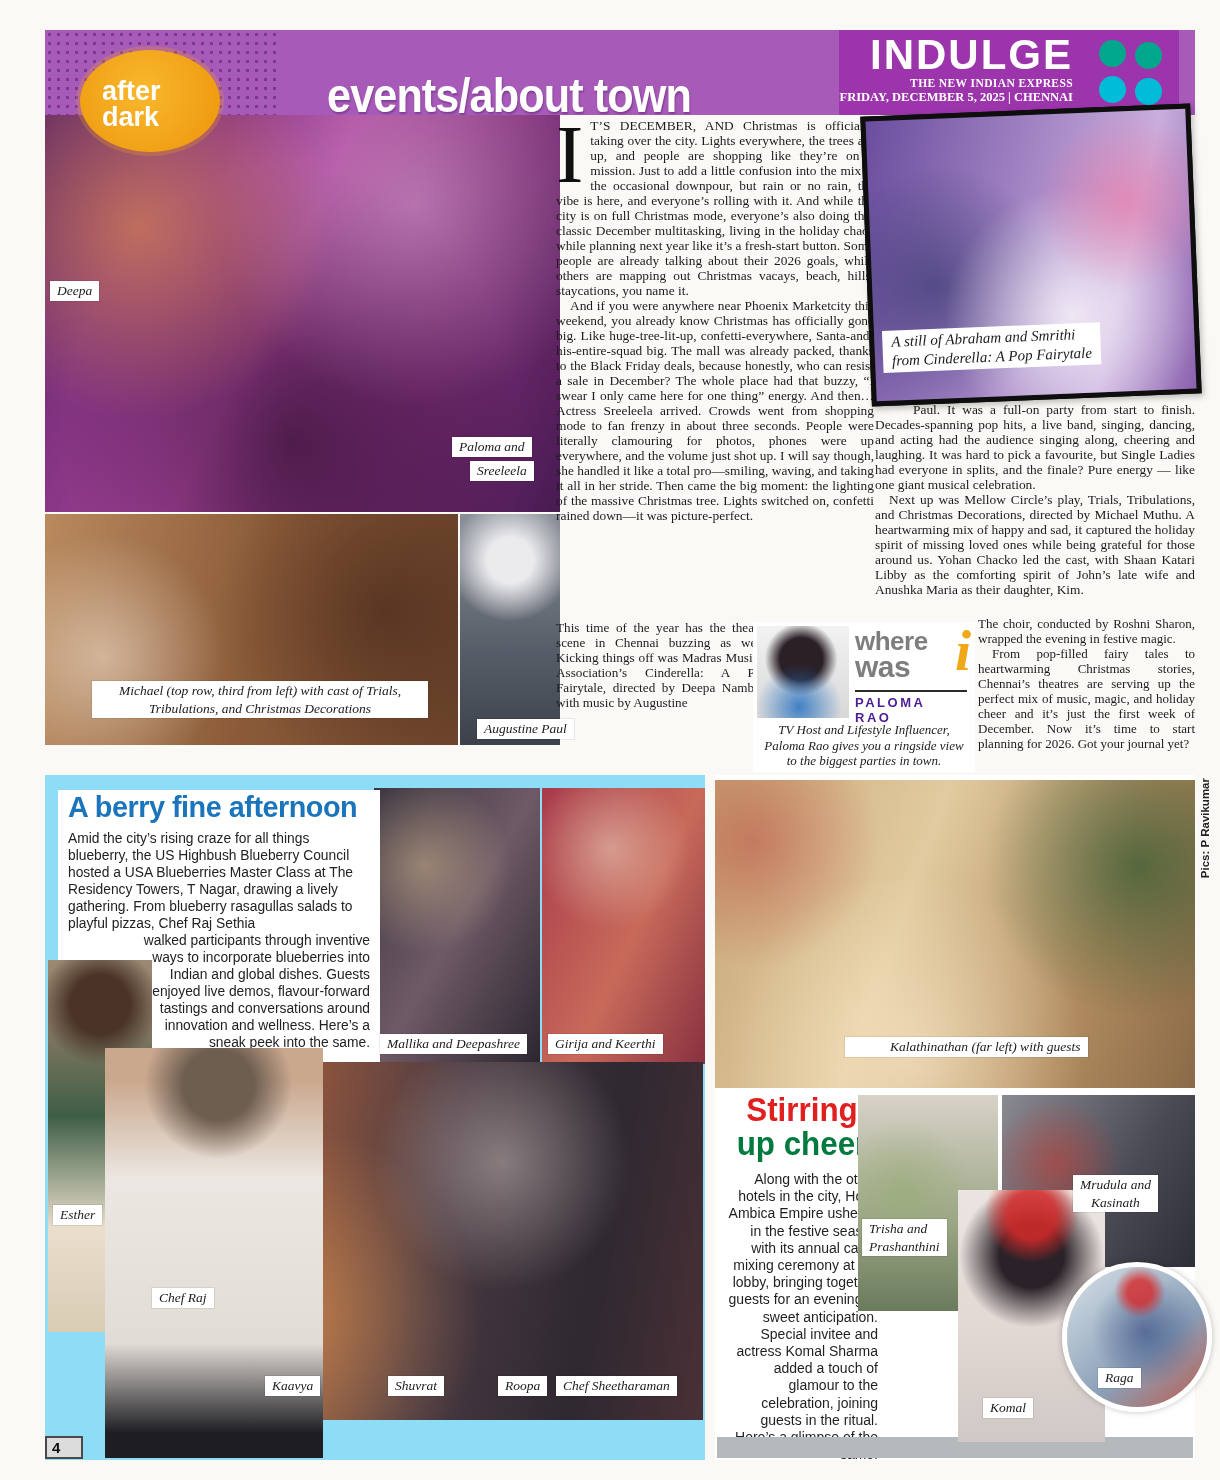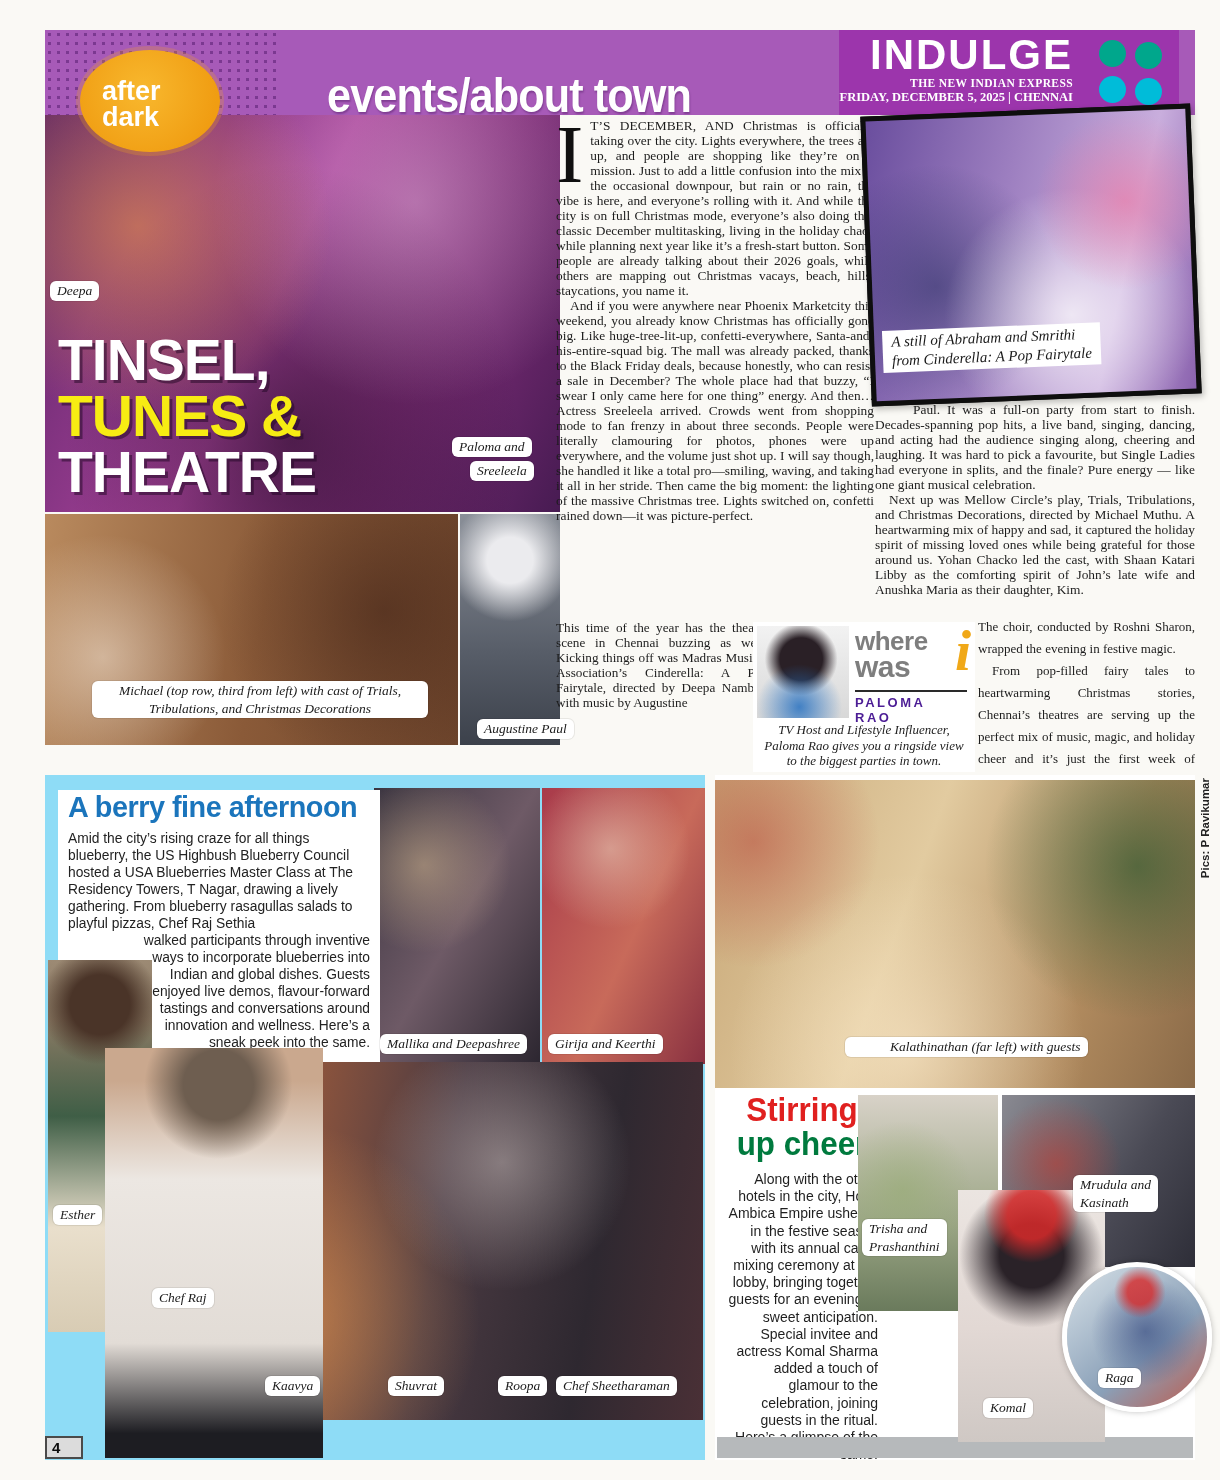--- a/index.html
+++ b/index.html
@@ -92,40 +92,40 @@
     radial-gradient(circle at 50% 26%, #2a2228 16%, transparent 36%),
     linear-gradient(180deg, #ebe5e1, #e2d8d4 55%, #cfc8c4); }
   .ph-raga { width:100%; height:100%; background:
     radial-gradient(circle at 52% 18%, rgba(216,42,42,.8) 9%, transparent 19%),
     radial-gradient(circle at 56% 46%, rgba(38,58,118,.55), transparent 50%),
     linear-gradient(140deg, #d8e2e8, #8aa0b8 60%, #c05a4a); }
 
   
   .cap { position:absolute; background:#ffffff; color:#1a1a1a; font-style:italic;
     font-size:13.5px; line-height:1.3; padding:1px 7px; white-space:nowrap;
-    z-index:6; box-shadow:0 0 0 1px rgba(0,0,0,.07);border-radius:6px; }
+    z-index:6; box-shadow:0 0 0 1px rgba(0,0,0,.07); }
   .cap .ln { display:block; }
   .cap.center { text-align:center; white-space:normal; }
-  .cap.right { text-align:left; }
+  .cap.right { text-align:center; }
 
   
   .mainhead { position:absolute; left:58px; top:332px; z-index:5;
     font-family:"Liberation Sans", sans-serif; font-weight:900; font-size:57px;
     line-height:56px; letter-spacing:-1px; color:#ffffff;
     text-shadow:3px 3px 0 rgba(32,6,36,.5); }
   .mainhead .yellow { color:#f7ec13; }
   .mainhead span { display:block; }
   .news { font-size:13.4px; line-height:15px; text-align:justify; color:#1c1c1c; }
   .news p + p { text-indent:14px; }
   .colA { position:absolute; left:556px; top:118px; width:318px; }
   .colA-narrow { position:absolute; left:556px; top:620px; width:212px; font-size:13.2px; line-height:15px; }
   .colB { position:absolute; left:875px; top:402px; width:320px; height:228px; overflow:hidden; }
   .colB .first { text-indent:38px; }
   .colB-cont { position:absolute; left:978px; top:616px; width:217px; height:162px; overflow:hidden;
-    font-size:13px; line-height:22px; }
+    font-size:13px; line-height:15px; }
   .dropcap { float:left; font-size:82px; line-height:64px; padding:5px 7px 0 0; color:#101010; }
 
   .wedding-wrap { position:absolute; left:866px; top:110px; width:330px; height:290px;
     transform:rotate(-2.3deg); border:5px solid #0e0e0e; background:#0e0e0e; z-index:4;
     box-shadow:2px 3px 6px rgba(0,0,0,.25); }
   .wedding-cap { position:absolute; left:8px; top:210px; background:#fff; font-style:italic;
     font-size:15px; line-height:19px; padding:2px 9px; white-space:nowrap; width:max-content; }
 
   
   .wwi { position:absolute; left:753px; top:622px; width:222px; height:150px; background:#ffffff; z-index:5; }
@@ -199,25 +199,20 @@
   </div>
   <div class="after-badge">
     <div class="txt">
       <span>after</span><br>
       <span>dark</span>
     </div>
   </div>
 
   <div class="photo ph-main" style="left:45px; top:115px; width:515px; height:397px;"></div>
   <div class="cap" style="left:50px; top:281px;">Deepa</div>
-  <div class="mainhead">
-    <span>TINSEL,</span>
-    <span class="yellow">TUNES &amp;</span>
-    <span>THEATRE</span>
-  </div>
   <div class="cap" style="left:452px; top:437px;">Paloma and</div>
   <div class="cap" style="left:470px; top:461px;">Sreeleela</div>
 
   <div class="photo ph-cast" style="left:45px; top:514px; width:413px; height:231px;"></div>
   <div class="photo ph-aug" style="left:460px; top:514px; width:100px; height:231px;"></div>
   <div class="cap center" style="left:92px; top:681px; width:336px;">
     <span class="ln">Michael (top row, third from left) with cast of Trials,</span>
     <span class="ln">Tribulations, and Christmas Decorations</span>
   </div>
   <div class="cap" style="left:477px; top:719px;">Augustine Paul</div>

